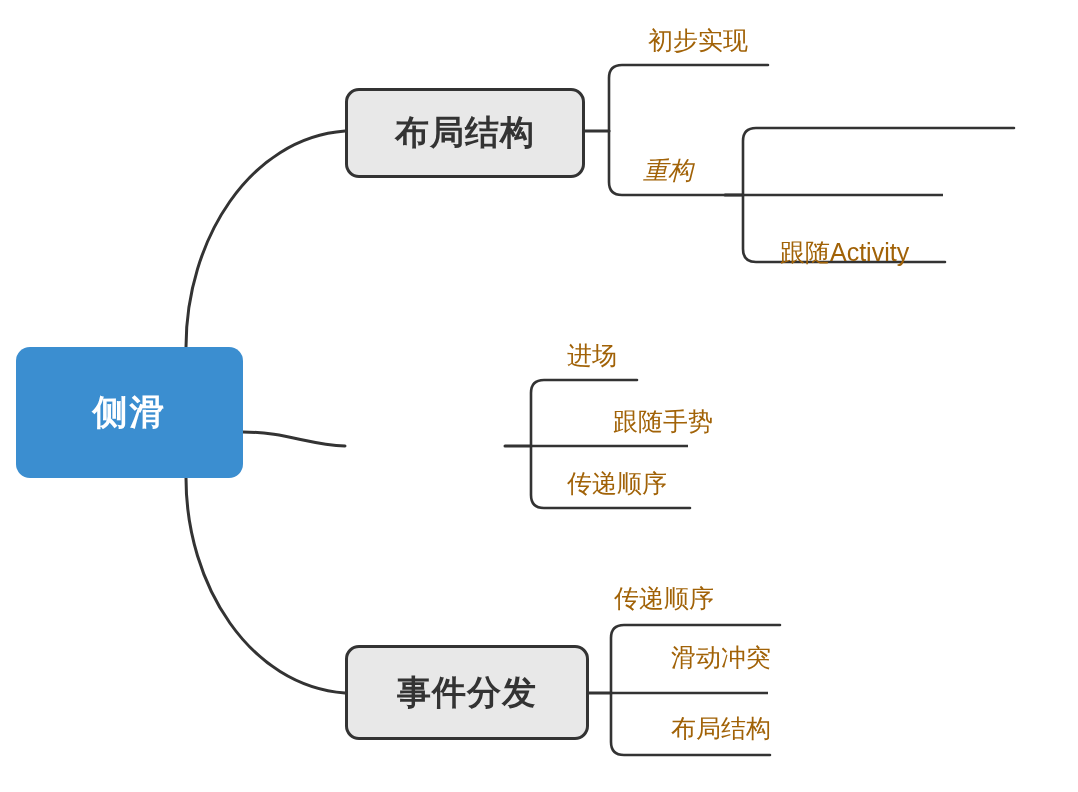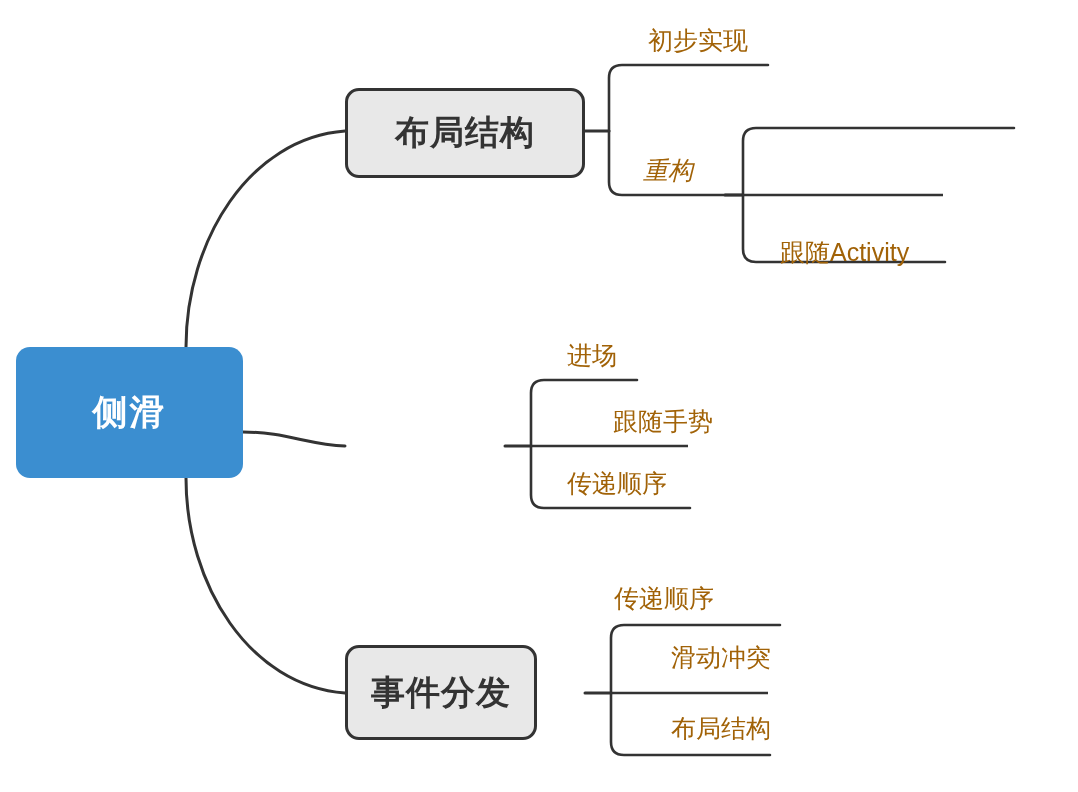--- a/index.html
+++ b/index.html
@@ -124,21 +124,21 @@
 
   <div class="node-box node-root" style="left:16px; top:347px; width:227px; height:131px;">
     <span>侧滑</span>
   </div>
 
   <div class="node-box node-topic" style="left:345px; top:88px; width:240px; height:90px;">
     <span>布局结构</span>
   </div>
 
 
-  <div class="node-box node-topic" style="left:345px; top:645px; width:192px; height:95px;">
+  <div class="node-box node-topic" style="left:345px; top:645px; width:244px; height:95px;">
     <span>事件分发</span>
   </div>
 
   <div class="leaf-label align-center" style="left:648px; top:28px;">初步实现</div>
 
   <div class="leaf-label align-center" style="left:643px; top:158px;font-style:italic;">重构</div>
 
 
 
   <div class="leaf-label" style="left:780px; top:240px;">跟随Activity</div>

